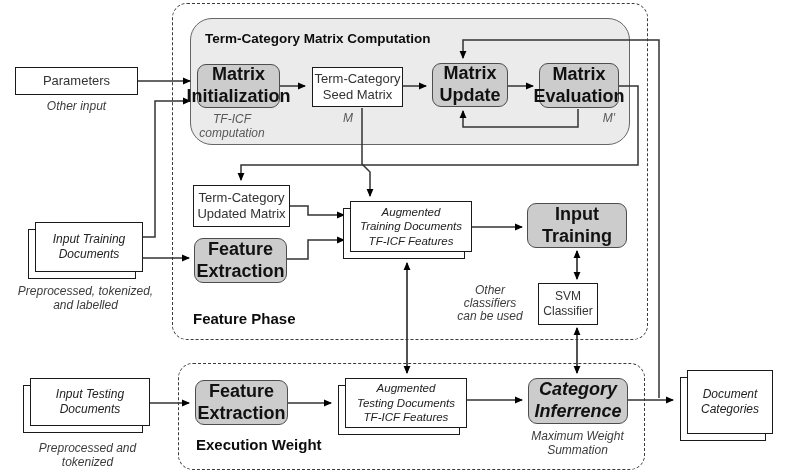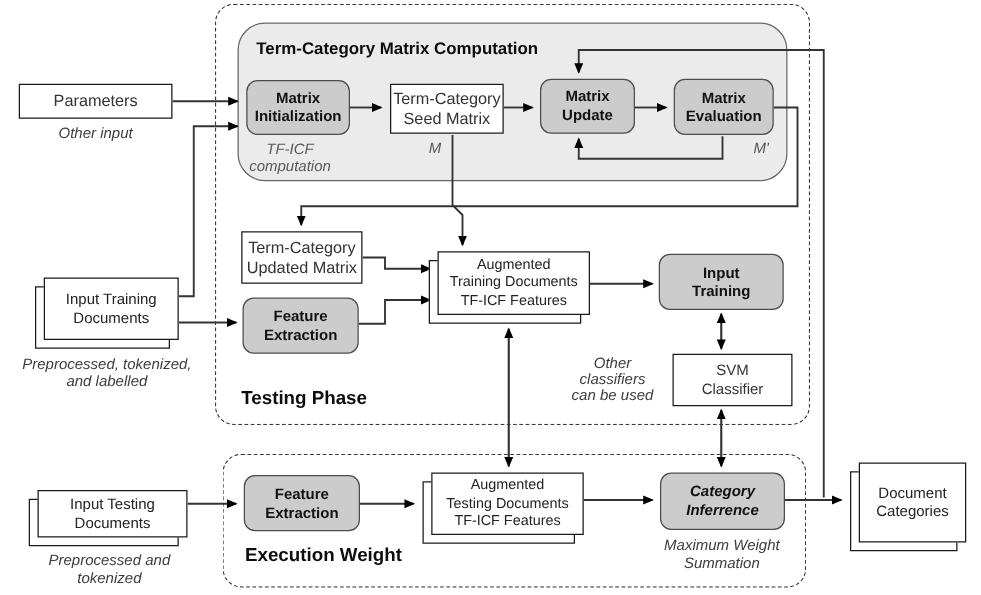--- a/index.html
+++ b/index.html
@@ -4,23 +4,23 @@
 <style>
   html,body{margin:0;padding:0;background:#fff;}
   .canvas{position:relative;width:785px;height:476px;background:#fff;overflow:hidden;
           font-family:"Liberation Sans","DejaVu Sans",sans-serif;color:#111;}
   .container{position:absolute;box-sizing:border-box;}
   .dashed{border:1.6px dashed #3a3a3a;border-radius:15px;background:transparent;}
   .grayblock{background:#ebebeb;border:1.6px solid #666;border-radius:22px;}
   .node{position:absolute;box-sizing:border-box;display:flex;align-items:center;justify-content:center;
         text-align:center;white-space:pre-line;line-height:1.22;}
   .gnode{background:#cccccc;border:1.6px solid #4d4d4d;border-radius:9px;
-         font-weight:bold;font-size:12px;color:#111;}
+         font-weight:bold;font-size:18px;color:#111;}
   .wnode{background:#ffffff;border:1.3px solid #1a1a1a;font-size:13px;color:#333;}
-  .stack{position:absolute;}
+  .stack{position:absolute;font-style:italic;}
   .stack .back{position:absolute;left:-7px;top:7px;width:100%;height:100%;box-sizing:border-box;
                background:#fff;border:1.3px solid #1a1a1a;}
   .stack .front{position:absolute;left:0;top:0;width:100%;height:100%;box-sizing:border-box;
                 background:#fff;border:1.3px solid #1a1a1a;display:flex;align-items:center;
                 justify-content:center;text-align:center;white-space:pre-line;
                 font-size:12px;color:#222;line-height:1.25;}
   .note{position:absolute;font-style:italic;font-size:12px;color:#3c3c3c;text-align:center;
         white-space:pre-line;line-height:1.18;}
   .mnote{color:#585858;}
   .title{position:absolute;font-weight:bold;font-size:13.5px;color:#0d0d0d;white-space:nowrap;}
@@ -60,29 +60,29 @@
       <path d="M577,328 V373" stroke-width="1.7" marker-start="url(#arr)" marker-end="url(#arr)"></path>
       <path d="M407,263 V373" stroke-width="1.7" marker-start="url(#arr)" marker-end="url(#arr)"></path>
       <path d="M150,403 H189" marker-end="url(#arr)"></path>
       <path d="M288,403 H331" marker-end="url(#arr)"></path>
       <path d="M467,400 H522" marker-end="url(#arr)"></path>
       <path d="M628,400 H673" marker-end="url(#arr)"></path>
     </g>
   </svg>
 
   <div class="title" style="left:205px;top:31px;">Term-Category Matrix Computation</div>
-  <div class="title phase" style="left:193px;top:310px;">Testing Phase</div>
+  <div class="title phase" style="left:193px;top:310px;">Feature Phase</div>
   <div class="title phase" style="left:196px;top:436px;">Execution Weight</div>
 
   <div class="node wnode" style="left:15px;top:67px;width:123px;height:28px;">Parameters</div>
   <div class="node wnode" style="left:312px;top:67px;width:91px;height:40px;">Term-Category
 Seed Matrix</div>
   <div class="node wnode" style="left:193px;top:185px;width:97px;height:42px;">Term-Category
 Updated Matrix</div>
-  <div class="node wnode" style="left:538px;top:283px;width:96px;height:42px;font-size:12px;">SVM
+  <div class="node wnode" style="left:538px;top:283px;width:60px;height:42px;font-size:12px;">SVM
 Classifier</div>
 
   <div class="node gnode" style="left:197px;top:64px;width:83px;height:44px;">Matrix
 Initialization</div>
   <div class="node gnode" style="left:432px;top:63px;width:76px;height:44px;">Matrix
 Update</div>
   <div class="node gnode" style="left:539px;top:63px;width:80px;height:45px;">Matrix
 Evaluation</div>
   <div class="node gnode" style="left:194px;top:238px;width:93px;height:45px;">Feature
 Extraction</div>
@@ -97,21 +97,21 @@
     <div class="back"></div>
     <div class="front">Input Training
 Documents</div>
   </div>
   <div class="stack" style="left:350px;top:201px;width:122px;height:51px;">
     <div class="back"></div>
     <div class="front" style="font-size:11.5px;">Augmented
 Training Documents
 TF-ICF Features</div>
   </div>
-  <div class="stack" style="left:30px;top:392px;width:120px;height:38px;">
+  <div class="stack" style="left:30px;top:378px;width:120px;height:48px;">
     <div class="back"></div>
     <div class="front">Input Testing
 Documents</div>
   </div>
   <div class="stack" style="left:345px;top:378px;width:122px;height:50px;">
     <div class="back"></div>
     <div class="front" style="font-size:11.5px;">Augmented
 Testing Documents
 TF-ICF Features</div>
   </div>

